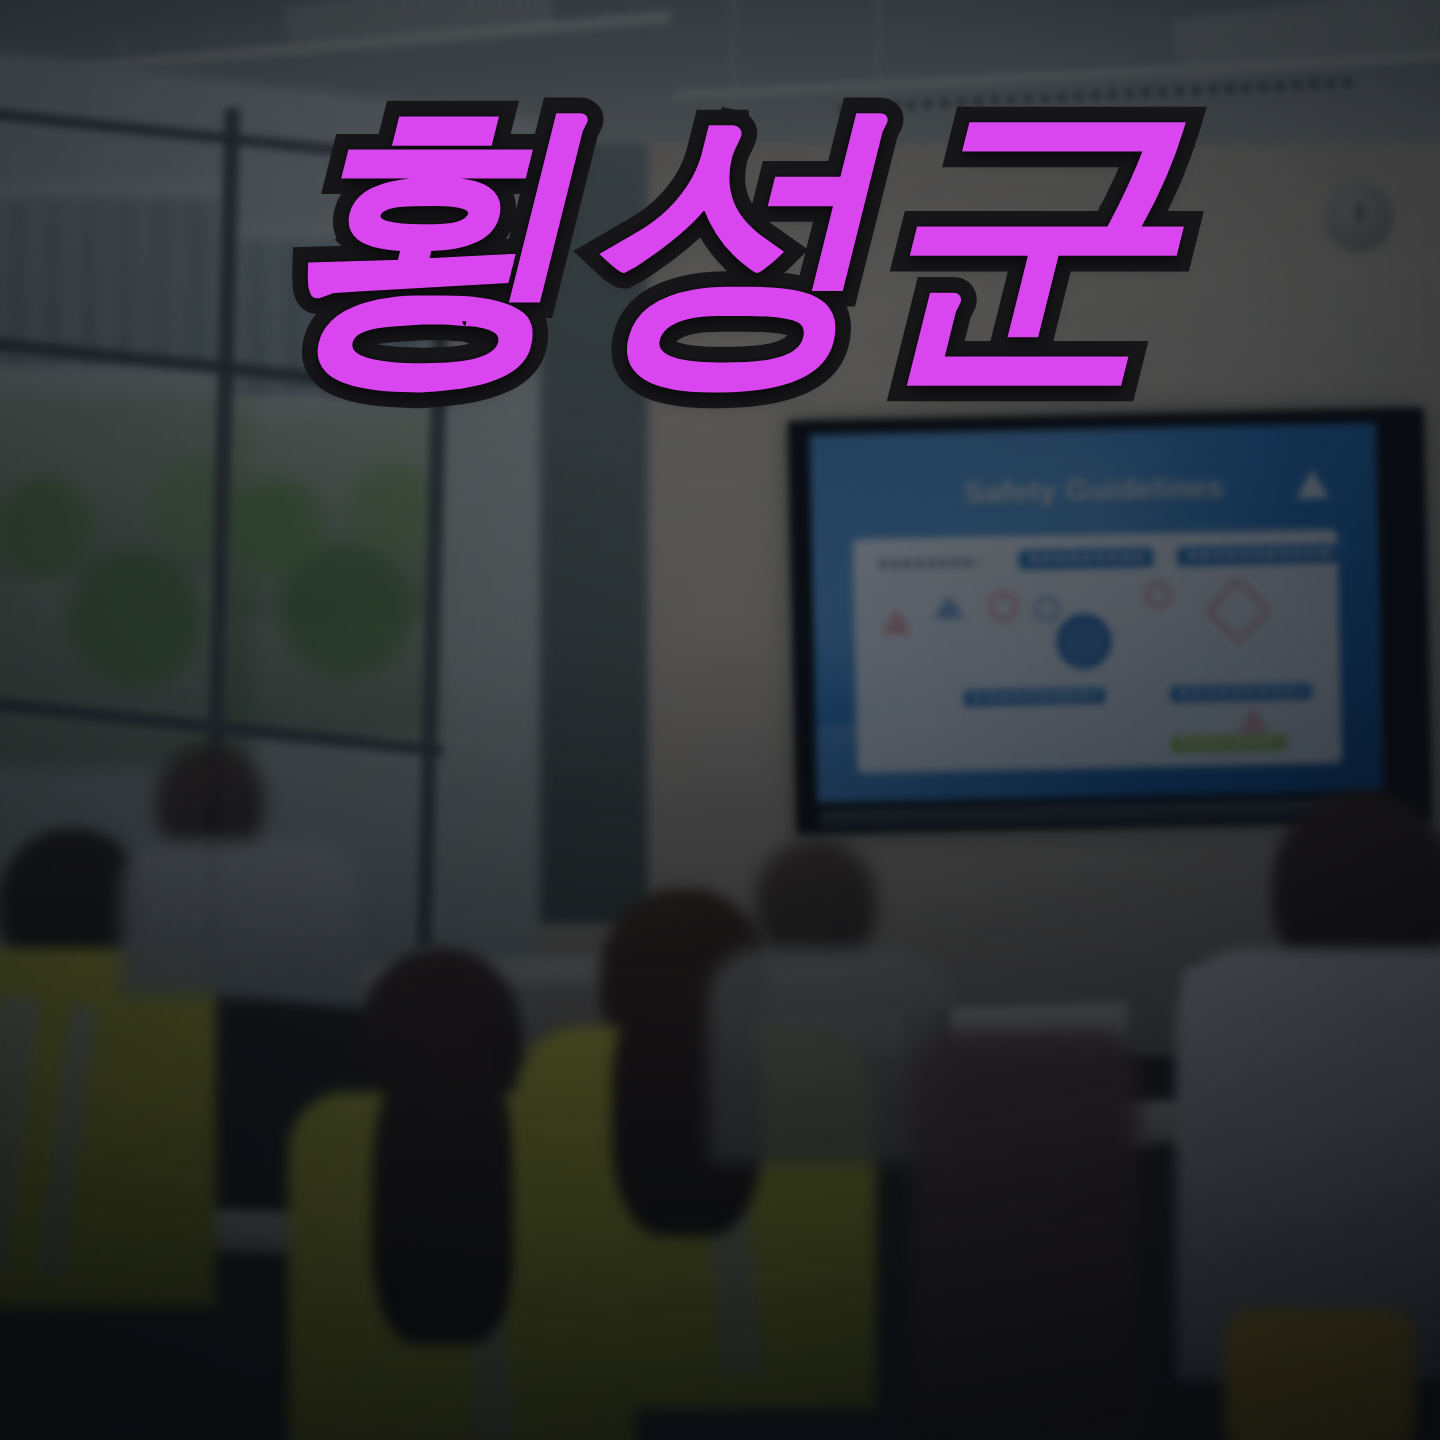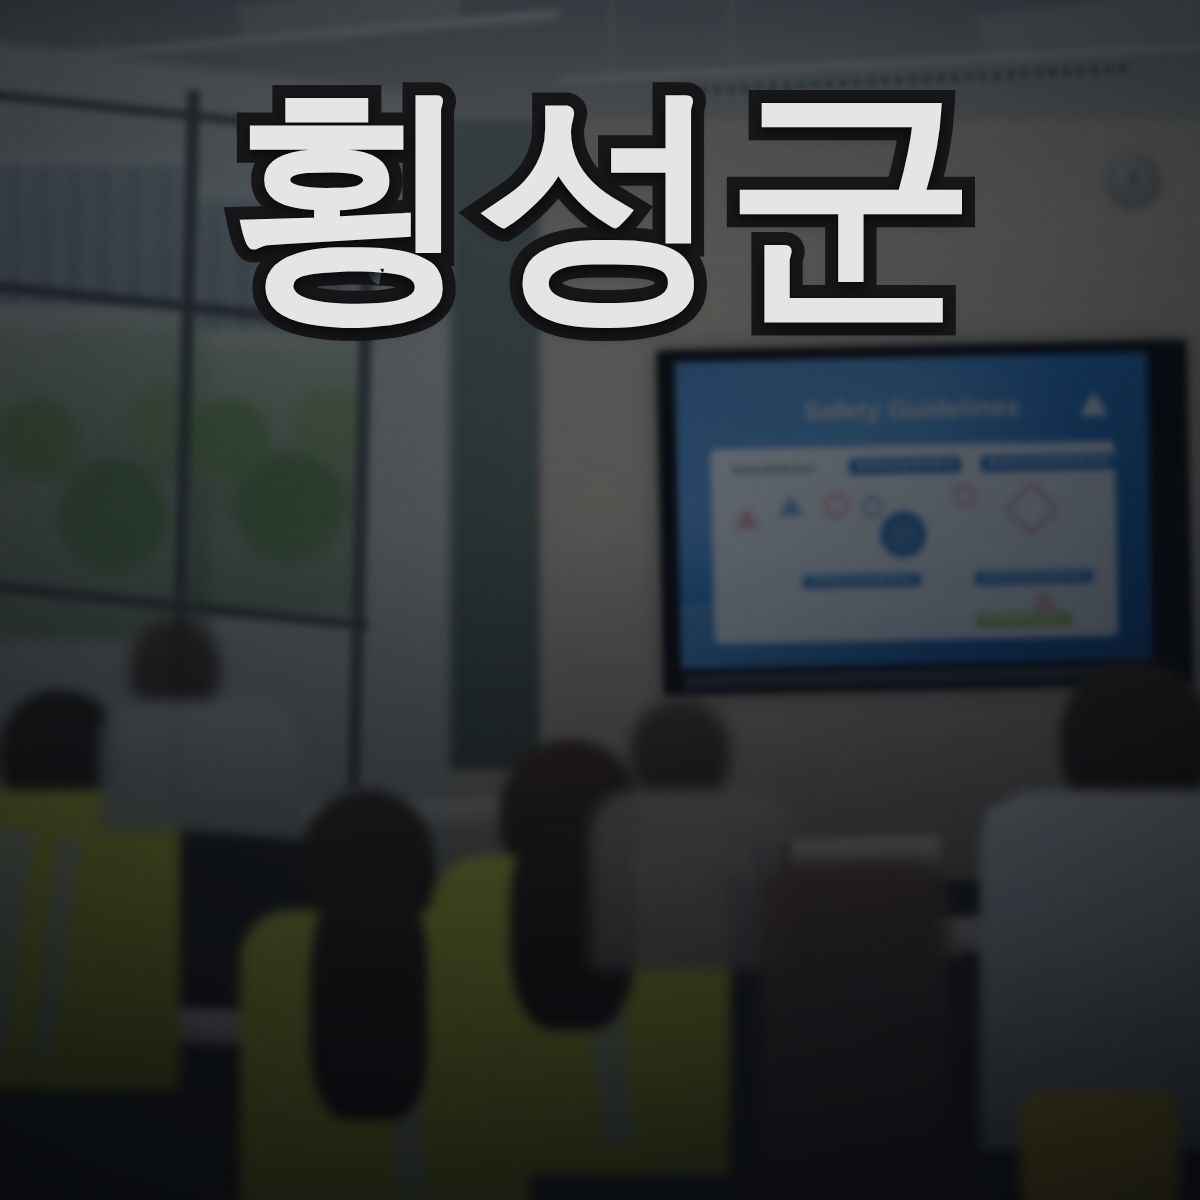--- a/index.html
+++ b/index.html
@@ -454,16 +454,16 @@
 
     <div class="person" style="left:760px;top:860px;width:190px;height:340px;opacity:.9;filter:blur(7px);">
       <div class="body" style="position:absolute;left:0;top:0;width:190px;height:340px;border-radius:40px 40px 0 0;background:linear-gradient(170deg,#7a5a55,#3a2a27);"></div>
     </div>
 
     <div class="photo-blur"></div>
     <div class="dark-overlay"></div>
   </div>
 
   <div class="headline">
-    <div class="hl-line hl-1" style="color: #e5e5e5; -webkit-text-stroke-color: rgb(23, 23, 26);">횡성군</div>
+    <div class="hl-line hl-1" style="color: #d946ef; font-style: italic; -webkit-text-stroke-color: rgb(23, 23, 26);">횡성군</div>
   </div>
 
 </div>
 
 </body></html>

